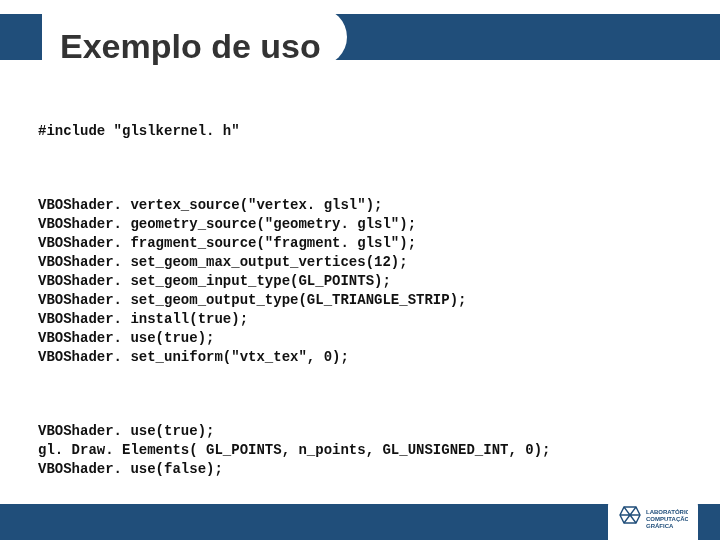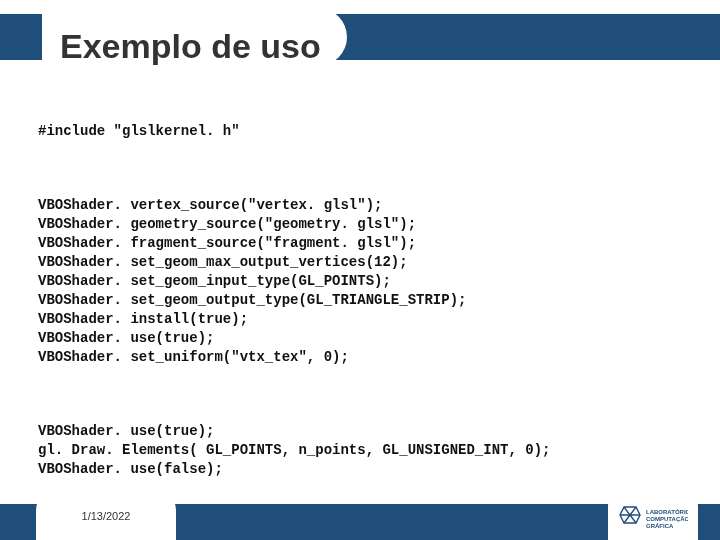--- a/index.html
+++ b/index.html
@@ -104,23 +104,20 @@
 VBOShader. install(true);
 VBOShader. use(true);
 VBOShader. set_uniform("vtx_tex", 0);</div>
     <div class="code-block no-margin">VBOShader. use(true);
 gl. Draw. Elements( GL_POINTS, n_points, GL_UNSIGNED_INT, 0);
 VBOShader. use(false);</div>
   </div>
 
   <div class="footer"></div>
 
-  <div class="footer-notch">
-    <span class="footer-date">1/13/2022</span>
-  </div>
 
   <div class="logo">
     <svg width="70" height="30" viewBox="0 0 70 30">
       <g fill="none" stroke="#204e7a" stroke-width="1.4">
         <path d="M6 6 L18 6 L22 14 L18 22 L6 22 L2 14 Z"></path>
         <path d="M6 6 L12 14 L6 22 M18 6 L12 14 L18 22 M2 14 L22 14"></path>
       </g>
       <g fill="#204e7a">
         <text x="28" y="13" font-family="Arial" font-size="6" font-weight="bold">LABORATÓRIO DE</text>
         <text x="28" y="20" font-family="Arial" font-size="6" font-weight="bold">COMPUTAÇÃO</text>

